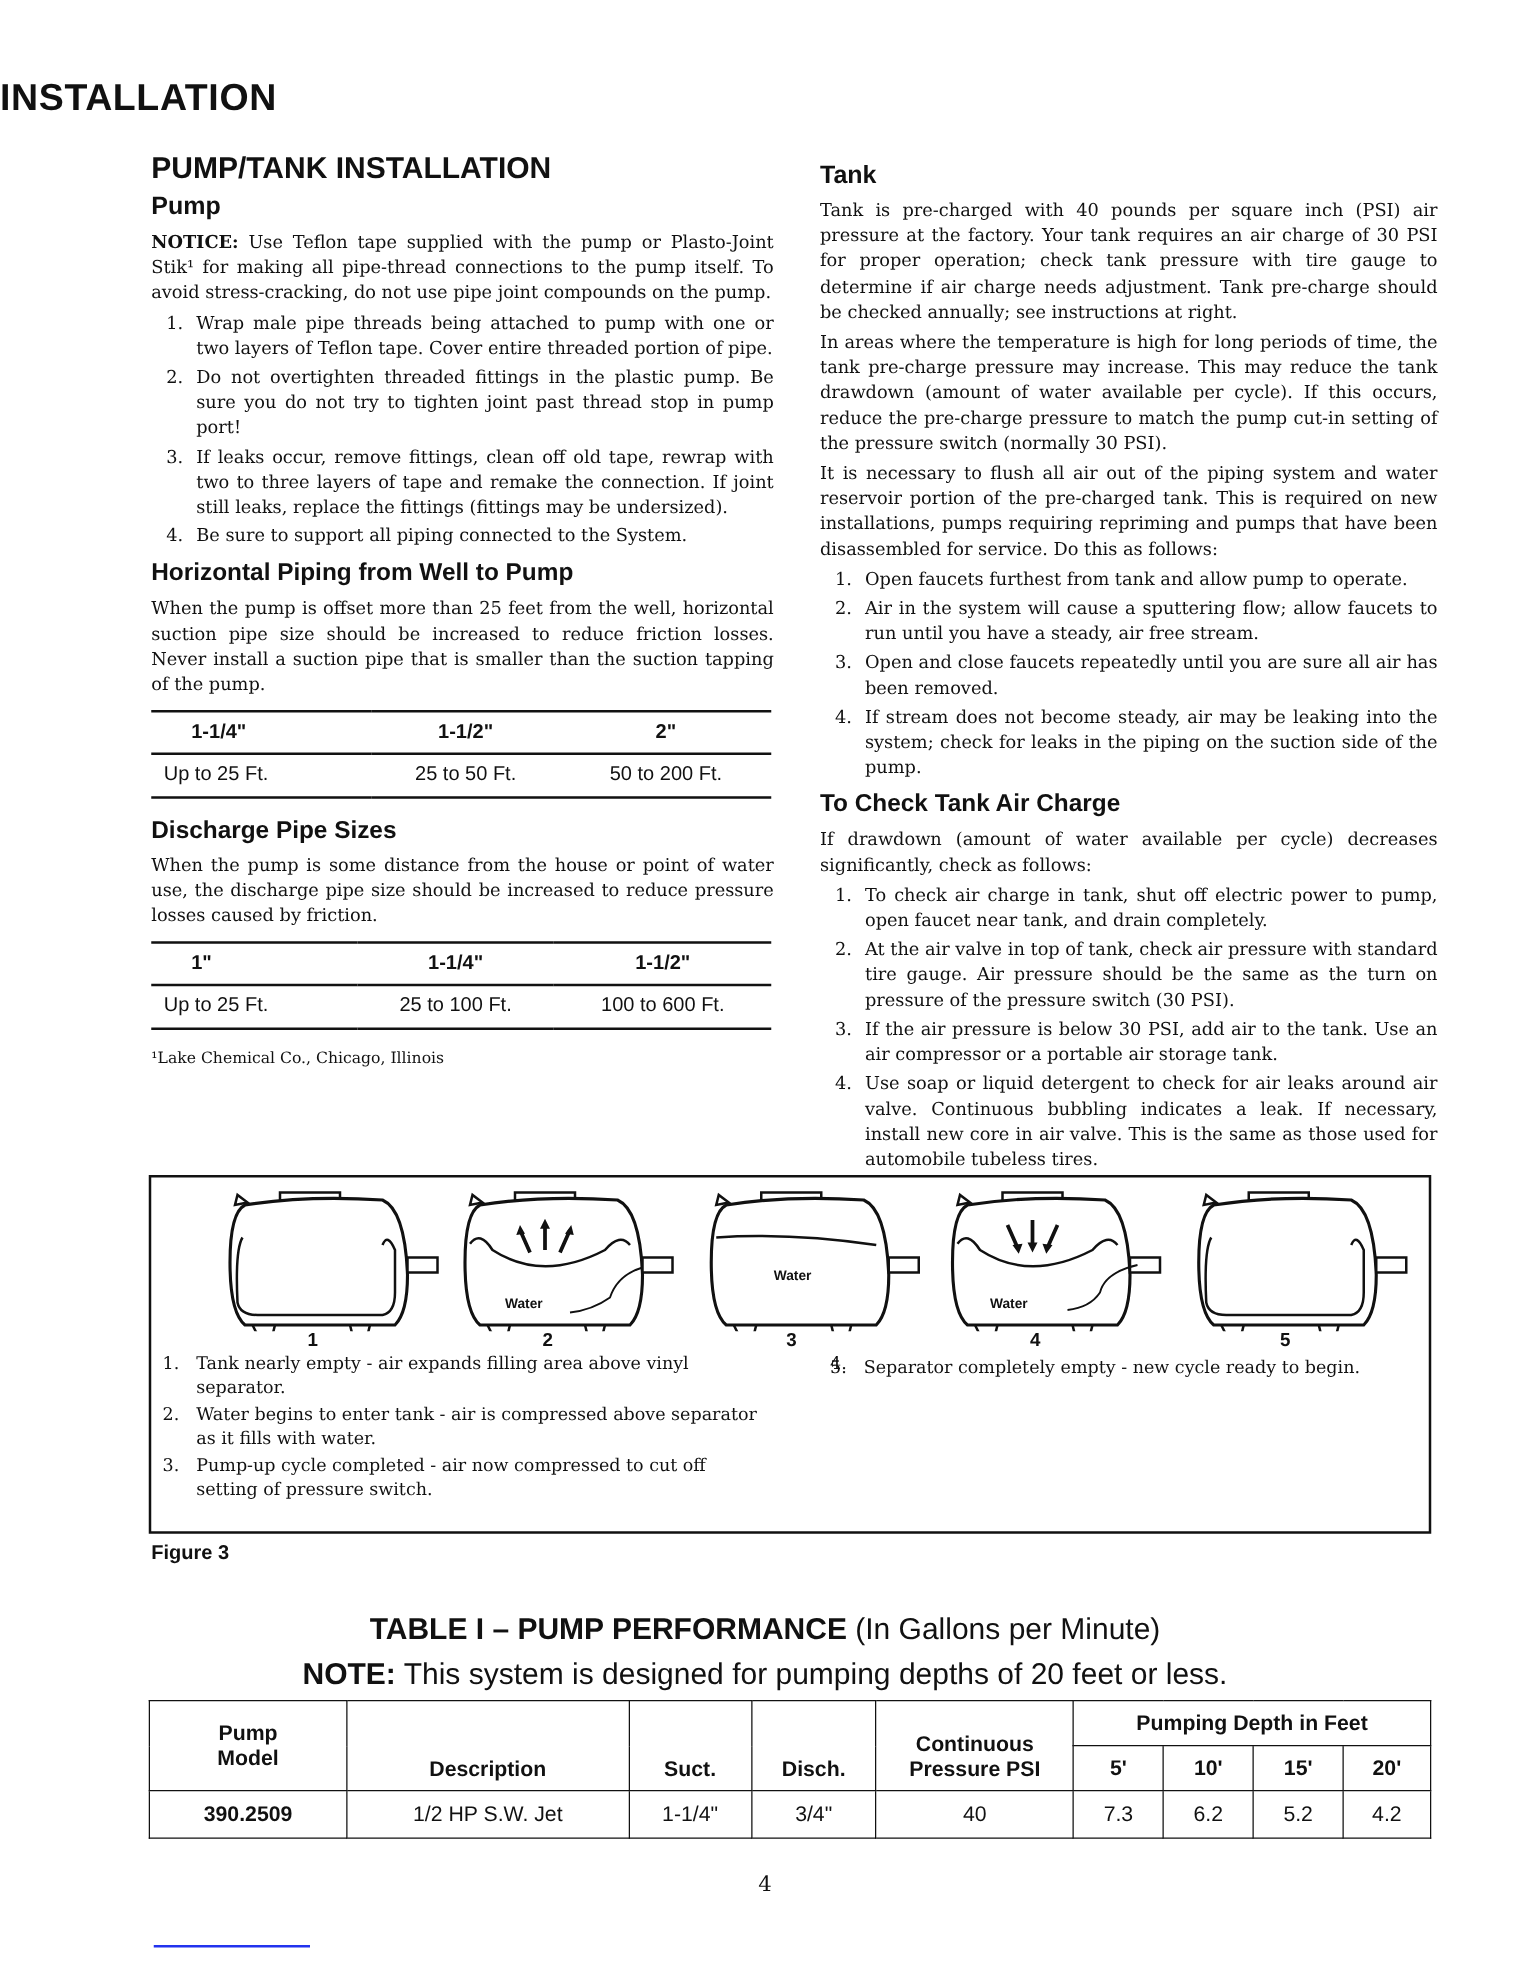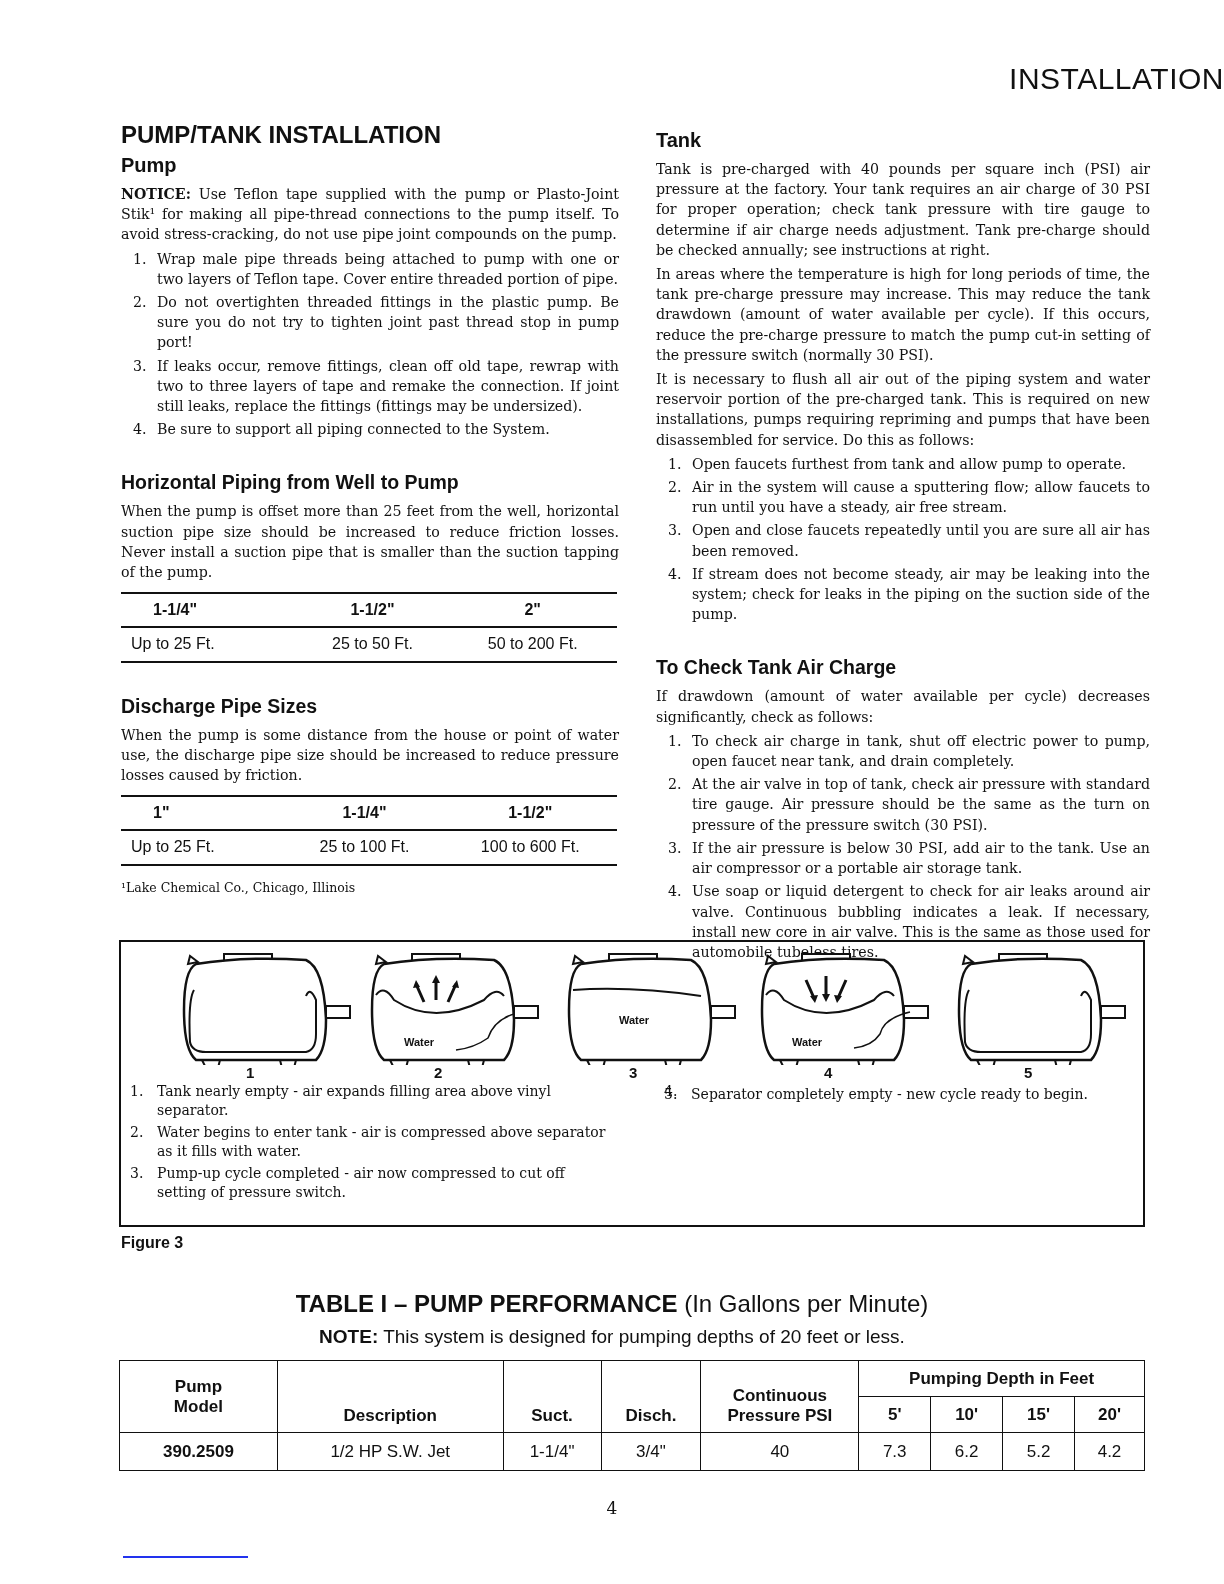--- a/index.html
+++ b/index.html
@@ -1,28 +1,28 @@
 <!DOCTYPE html>
 <html><head>
 <meta charset="utf-8">
 <style>
   * { box-sizing: border-box; margin: 0; padding: 0; }
   html, body { width: 1224px; height: 1584px; background: #ffffff; }
   body { position: relative; font-family: "DejaVu Serif", "Liberation Serif", serif; color: #111; overflow: hidden; }
   .abs { position: absolute; }
 
-  .page-title { left: 0; width: 1224px; top: 62px; text-align: right; font-family: "Liberation Sans", sans-serif; font-weight: normal; font-size: 30px; letter-spacing: 0.5px; }
+  .page-title { left: 0; width: 1224px; top: 62px; text-align: left; font-family: "Liberation Sans", sans-serif; font-weight: bold; font-size: 30px; letter-spacing: 0.5px; }
 
   .col { position: absolute; font-size: 14.2px; line-height: 20.2px; }
   .col-left { left: 121px; top: 120px; width: 498px; }
   .col-right { left: 656px; top: 127px; width: 494px; }
 
   h2.section { font-family: "Liberation Sans", sans-serif; font-weight: bold; font-size: 24px; line-height: 30px; margin-bottom: 2px; }
   h3.sub { font-family: "Liberation Sans", sans-serif; font-weight: bold; font-size: 20px; line-height: 26px; margin-bottom: 6px; }
-  h3.sub2 { font-family: "Liberation Sans", sans-serif; font-weight: bold; font-size: 19.5px; line-height: 26px; margin: 30px 0 6px; }
+  h3.sub2 { font-family: "Liberation Sans", sans-serif; font-weight: bold; font-size: 19.5px; line-height: 26px; margin: 6px 0 6px; }
 
   p.body { text-align: justify; margin-bottom: 4px; }
   .notice-label { font-weight: bold; }
 
   ol.steps { list-style: none; margin: 0 0 4px 0; }
   ol.steps li { position: relative; padding-left: 36px; text-align: justify; margin-bottom: 3px; }
   ol.steps li .num { position: absolute; left: 12px; top: 0; }
 
   table.pipe { width: 496px; border-collapse: collapse; font-family: "Liberation Sans", sans-serif; margin: 10px 0 12px; }
   table.pipe th, table.pipe td { text-align: center; padding: 6px 0; font-size: 16px; }
@@ -36,21 +36,21 @@
   .figure-box { left: 119px; top: 940px; width: 1026px; height: 287px; border: 2px solid #111; }
   .fig-caption { left: 121px; top: 1234px; font-family: "Liberation Sans", sans-serif; font-weight: bold; font-size: 16px; text-align: right; }
   .tank { position: absolute; top: 8px; }
   .tank-num { position: absolute; top: 122px; font-family: "Liberation Sans", sans-serif; font-weight: bold; font-size: 15px; }
   .fig-list { position: absolute; font-size: 14px; line-height: 19px; }
   .fig-list li { list-style: none; position: relative; padding-left: 30px; margin-bottom: 3px; }
   .fig-list li .num { position: absolute; left: 3px; top: 0; }
 
   .table-title { left: 0; width: 1224px; top: 1290px; text-align: center; font-family: "Liberation Sans", sans-serif; font-size: 24px; }
   .table-title b { font-weight: bold; }
-  .table-note { left: 0; width: 1224px; top: 1326px; text-align: center; font-family: "Liberation Sans", sans-serif; font-size: 19px; }
+  .table-note { left: 0; width: 1224px; top: 1326px; text-align: center; font-family: "Liberation Sans", sans-serif; font-size: 24px; }
   .table-note b { font-weight: bold; }
 
   table.perf { position: absolute; left: 119px; top: 1360px; width: 1026px; border-collapse: collapse; font-family: "Liberation Sans", sans-serif; font-size: 17px; }
   table.perf th, table.perf td { border: 1.5px solid #111; text-align: center; }
   table.perf th { font-weight: bold; }
   table.perf thead tr.r1 th { height: 36px; }
   table.perf thead tr.r2 th { height: 36px; }
   table.perf tbody td { height: 38px; }
   table.perf thead th.lower { vertical-align: bottom; padding-bottom: 6px; }
 

